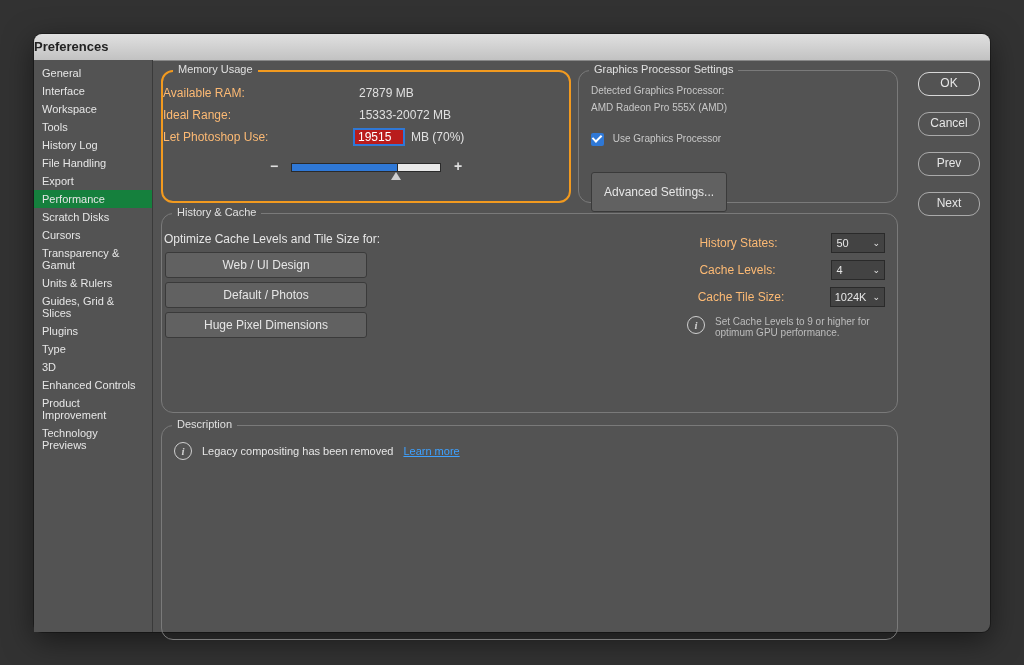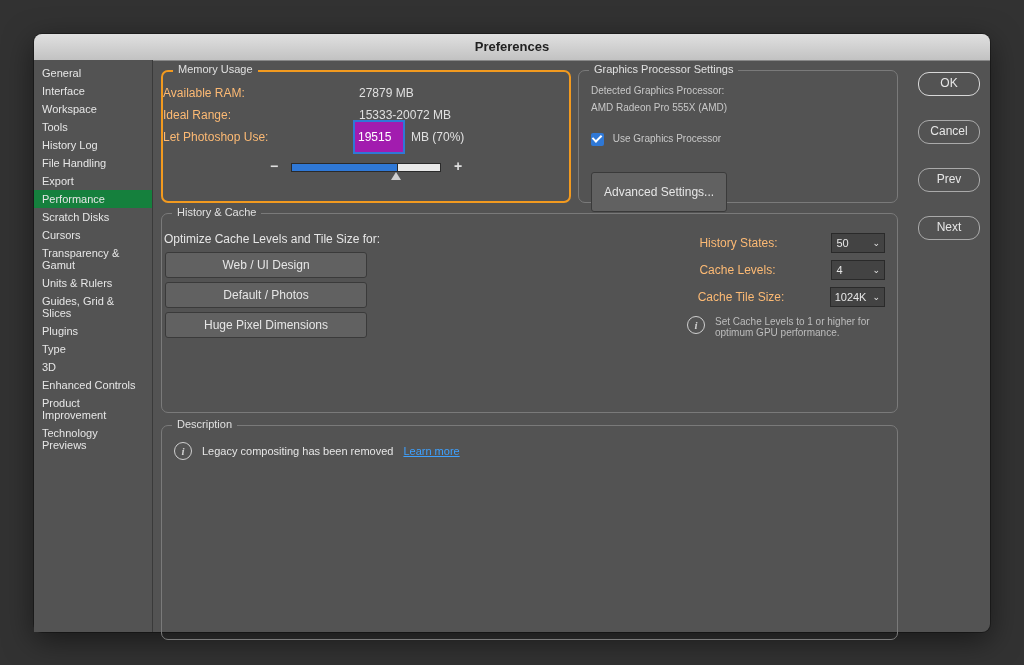--- a/index.html
+++ b/index.html
@@ -1,38 +1,38 @@
 <!DOCTYPE html>
 <html><head>
 <meta charset="utf-8">
 <style>
   html,body{margin:0;padding:0;width:1024px;height:665px;background:#323232;font-family:-apple-system,Helvetica,Arial,sans-serif;font-size:12px;color:#e6e6e6;overflow:hidden}
   .window{position:absolute;left:34px;top:34px;width:956px;height:598px;background:#535353;border-radius:8px;box-shadow:0 8px 30px rgba(0,0,0,.5),0 0 0 1px rgba(0,0,0,.3)}
-  .titlebar{height:26px;line-height:26px;text-align:center;background:linear-gradient(#e0e0e0,#c2c2c2);color:#222;font-weight:600;font-size:13px;border-radius:8px 8px 0 0;border-bottom:1px solid #888}
+  .titlebar{height:26px;line-height:26px;text-align:left;background:linear-gradient(#e0e0e0,#c2c2c2);color:#222;font-weight:600;font-size:13px;border-radius:8px 8px 0 0;border-bottom:1px solid #888}
   .body{position:absolute;top:26px;left:0;right:0;bottom:0;display:flex}
   .sidebar{width:118px;background:#535353;border-right:1px solid #3a3a3a;padding-top:4px}
   .sidebar-item{padding:3px 8px;font-size:11px;color:#e6e6e6;cursor:default}
   .sidebar-item.selected{background:#15803d}
   .main{flex:1;position:relative}
-  .btns{position:absolute;right:10px;top:12px;width:62px;display:flex;flex-direction:column;gap:24px}
+  .btns{position:absolute;right:10px;top:12px;width:62px;display:flex;flex-direction:column;gap:16px}
   .btn{height:22px;line-height:20px;text-align:center;border:1px solid #aaa;border-radius:11px;font-size:12px;color:#e6e6e6;background:#535353}
   .btn.ok{border:1.5px solid #d8d8d8}
-  .fieldset{position:absolute;border:1px solid #7a7a7a;border-radius:7px;box-sizing:border-box}
+  .fieldset{position:absolute;border:1px solid #7a7a7a;border-radius:12px;box-sizing:border-box}
   .legend{position:absolute;top:-8px;left:10px;background:#535353;padding:0 5px;font-size:11px;color:#e0e0e0}
   .mem{left:8px;top:10px;width:410px;height:133px;border:2px solid #f29a1f}
   .mem .legend{top:-9px;background:#535353}
   .gps{left:425px;top:10px;width:320px;height:133px}
   .hc{left:8px;top:153px;width:737px;height:200px}
   .desc{left:8px;top:365px;width:737px;height:215px}
   .row{display:flex;align-items:center;height:22px}
   .lbl{text-align:left;color:#fdba74;font-size:12px}
   .val{font-size:12px;color:#e0e0e0;margin-left:6px}
   .mem .row{margin-left:0}
   .mem .lbl{width:190px}
-  .input-num{width:52px;height:34px;background:#a21caf;border:2px solid #2f78d6;color:#fff;text-align:left;padding:0 3px;font-size:12px;font-family:inherit;box-sizing:border-box}
+  .input-num{width:52px;height:18px;background:#b91c1c;border:2px solid #2f78d6;color:#fff;text-align:left;padding:0 3px;font-size:12px;font-family:inherit;box-sizing:border-box}
   .slider-row{display:flex;align-items:center;justify-content:center;gap:10px;margin-top:10px}
   .slider{position:relative;width:150px;height:12px}
   .track{position:absolute;left:0;right:0;top:3px;height:7px;background:#e8e8e8;border:1px solid #2a2a2a}
   .fill{position:absolute;left:0;top:3px;height:7px;background:#2f78d6;border:1px solid #2a2a2a;width:70%}
   .thumb{position:absolute;top:12px;left:70%;transform:translateX(-50%);width:0;height:0;border-left:5px solid transparent;border-right:5px solid transparent;border-bottom:8px solid #cfcfcf}
   .pm{width:14px;text-align:center;font-size:14px;color:#e0e0e0;font-weight:bold}
   .gps-row{padding:6px 12px;font-size:10px;color:#c8c8c8}
   .check{display:inline-block;width:13px;height:13px;background:#2f78d6;border-radius:2px;position:relative;vertical-align:middle;margin-right:6px}
   .check::after{content:"";position:absolute;left:3px;top:0;width:4px;height:7px;border:solid #fff;border-width:0 2px 2px 0;transform:rotate(45deg)}
   .adv-btn{display:inline-block;margin:20px 12px;padding:12px 12px;background:#616161;border:1px solid #3a3a3a;border-radius:3px;font-size:12px}
@@ -150,21 +150,21 @@
           </div>
           <div class="row">
             <span class="lbl">Cache Tile Size:</span>
             <span class="select">
                 <span class="v">1024K</span>
                 <span class="chev">⌄</span>
               </span>
           </div>
           <div class="tip">
             <span class="info-icon">i</span>
-            <span style="max-width:170px">Set Cache Levels to 1 or higher for optimum GPU performance.</span>
+            <span style="max-width:170px">Set Cache Levels to 9 or higher for optimum GPU performance.</span>
           </div>
         </div>
         <div class="legacy">
           <span class="info-icon">i</span>
           <span>Legacy compositing has been removed</span>
           <span class="link">Learn more</span>
         </div>
       </div>
 
       <div class="fieldset desc">

